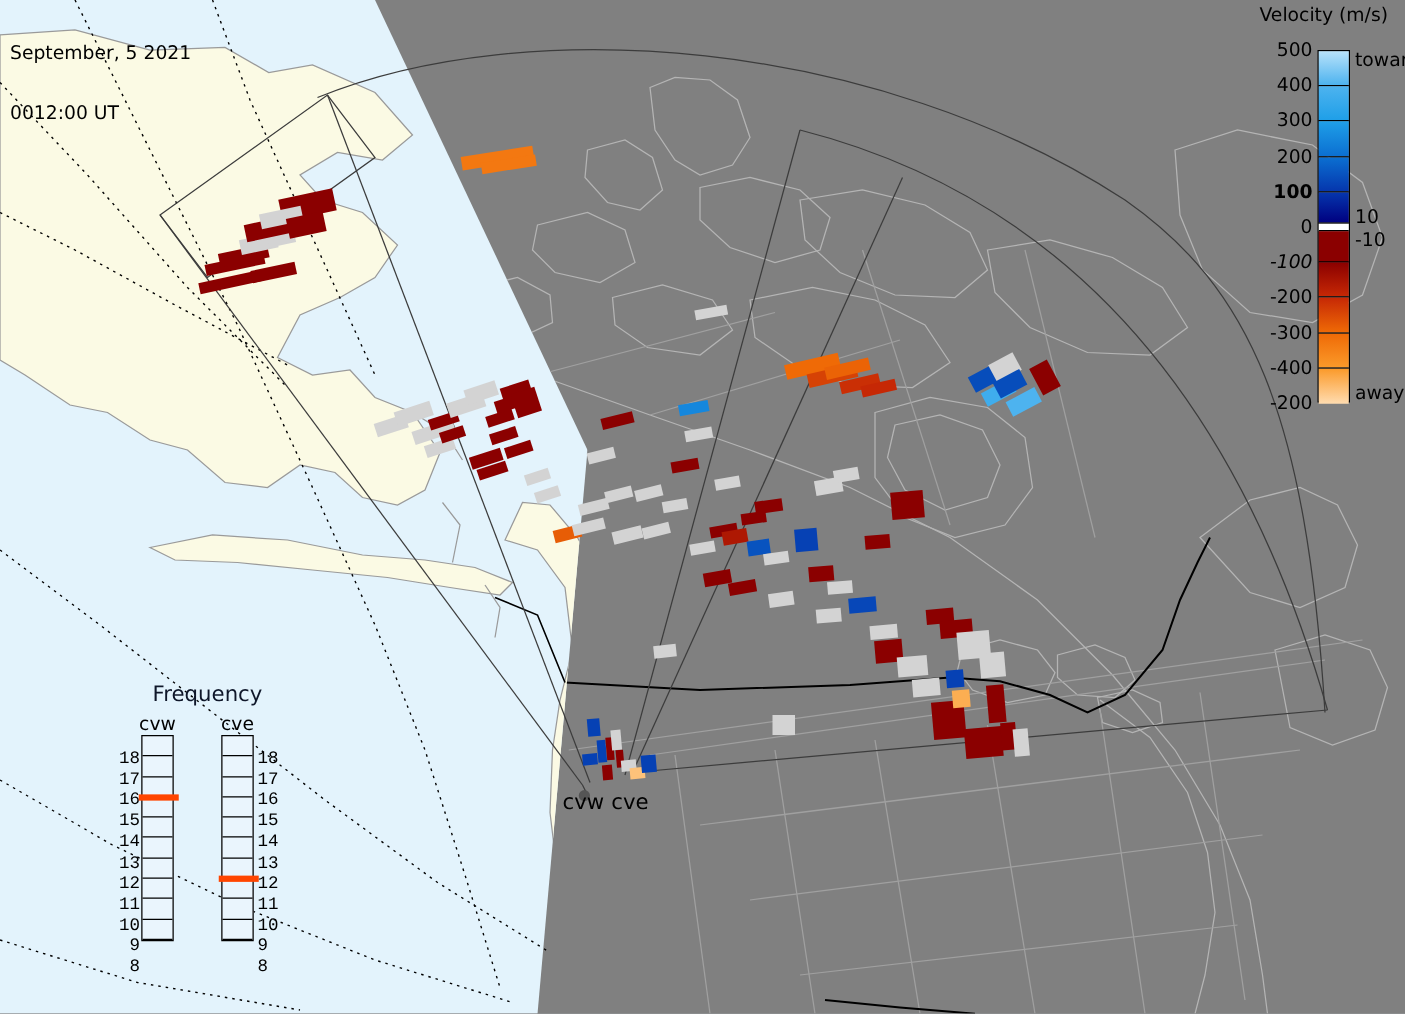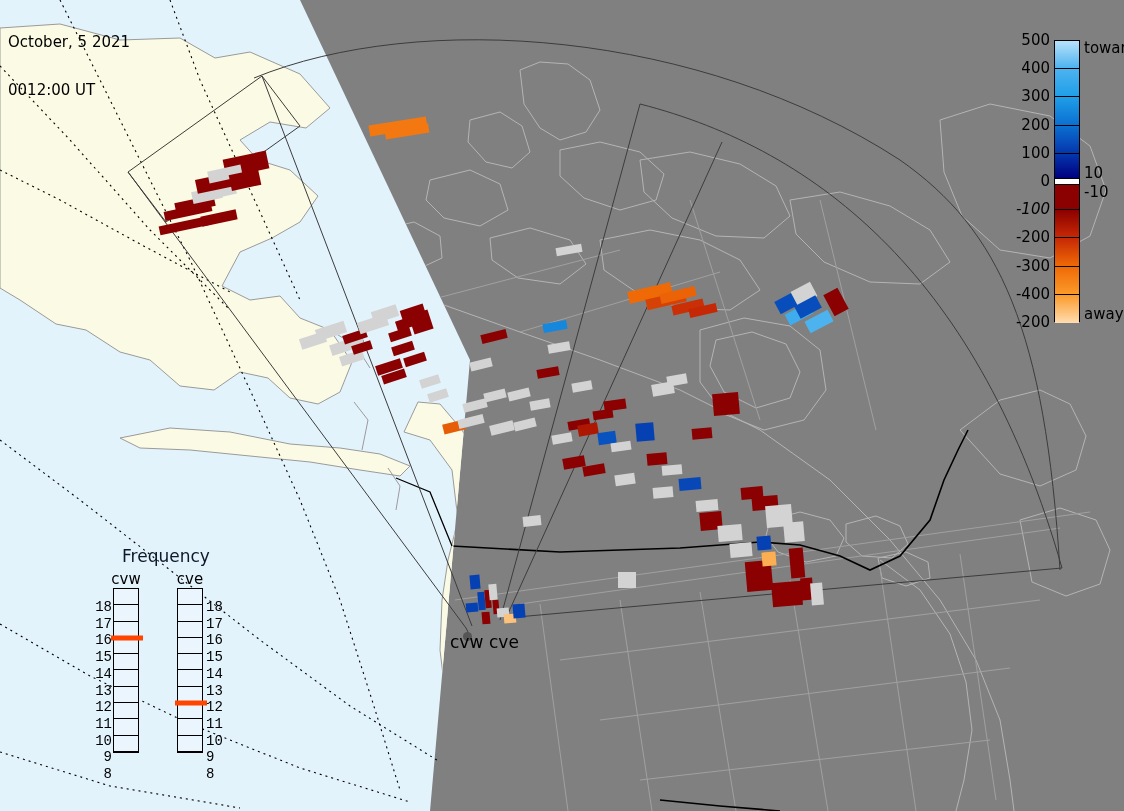--- a/index.html
+++ b/index.html
@@ -336,47 +336,50 @@
         <rect x="497" y="608" width="12" height="9" fill="#d3d3d3" transform="rotate(-5,503,612.5)"></rect>
         <rect x="504" y="614" width="12" height="9" fill="#fdc27a" transform="rotate(-5,510,618.5)"></rect>
         <rect x="513" y="604" width="12" height="14" fill="#0641b4" transform="rotate(-5,519,611)"></rect>
         <rect x="482" y="612" width="8" height="12" fill="#8b0000" transform="rotate(-5,486,618)"></rect>
         <rect x="466" y="603" width="12" height="9" fill="#0641b4" transform="rotate(-5,472,607.5)"></rect>
       </g>
 
   </svg>
 
   <div class="stamp">
-    <div>October, 5 2021</div>
+    <div>September, 5 2021</div>
     <div>0012:00 UT</div>
   </div>
 
   <div class="site-dot" style="left:463px;top:632px;"></div>
   <div class="site-label" style="left:450px;top:632px;">cvw</div>
   <div class="site-label" style="left:489px;top:632px;">cve</div>
 
+  <div id="cbar-wrap">
+    <div class="cbar-title">Velocity (m/s)</div>
+  </div>
   <div id="cbar">
       <div class="cseg" style="height: 28.2px; background: linear-gradient(to top, rgb(77, 179, 239), rgb(184, 226, 250));"></div>
       <div class="cseg" style="height: 28.2px; background: linear-gradient(to top, rgb(31, 159, 232), rgb(77, 179, 239));"></div>
       <div class="cseg" style="height: 28.2px; background: linear-gradient(to top, rgb(11, 111, 209), rgb(31, 159, 232));"></div>
       <div class="cseg" style="height: 28.2px; background: linear-gradient(to top, rgb(5, 54, 173), rgb(11, 111, 209));"></div>
       <div class="cseg" style="height: 25.38px; background: linear-gradient(to top, rgb(0, 0, 128), rgb(5, 54, 173));"></div>
       <div class="cseg" style="height: 5.64px; background: rgb(255, 255, 255); border-bottom: 1px solid rgb(0, 0, 0);"></div>
       <div class="cseg" style="height: 25.38px; background: rgb(139, 0, 0);"></div>
       <div class="cseg" style="height: 28.2px; background: linear-gradient(to top, rgb(198, 40, 5), rgb(139, 0, 0));"></div>
       <div class="cseg" style="height: 28.2px; background: linear-gradient(to top, rgb(239, 106, 6), rgb(198, 40, 5));"></div>
       <div class="cseg" style="height: 28.2px; background: linear-gradient(to top, rgb(251, 154, 42), rgb(239, 106, 6));"></div>
       <div class="cseg" style="height: 28.2px; background: linear-gradient(to top, rgb(255, 220, 176), rgb(251, 154, 42));"></div>
     </div>
   <div id="cbar-ticks">
       <div class="cbar-tick" style="top: 40px;">500</div>
       <div class="cbar-tick" style="top: 68.2px;">400</div>
       <div class="cbar-tick" style="top: 96.4px;">300</div>
       <div class="cbar-tick" style="top: 124.6px;">200</div>
-      <div class="cbar-tick" style="top: 152.8px;">100</div>
+      <div class="cbar-tick" style="top: 152.8px; font-weight: bold;">100</div>
       <div class="cbar-tick" style="top: 181px;">0</div>
       <div class="cbar-tick" style="top: 209.2px; font-style: italic;">-100</div>
       <div class="cbar-tick" style="top: 237.4px;">-200</div>
       <div class="cbar-tick" style="top: 265.6px; text-align: right;">-300</div>
       <div class="cbar-tick" style="top: 293.8px;">-400</div>
       <div class="cbar-tick" style="top: 322px;">-200</div>
     </div>
   <div id="cbar-sides">
       <div class="cbar-side" style="top: 48.46px;">toward</div>
       <div class="cbar-side" style="top: 172.54px;">10</div>

